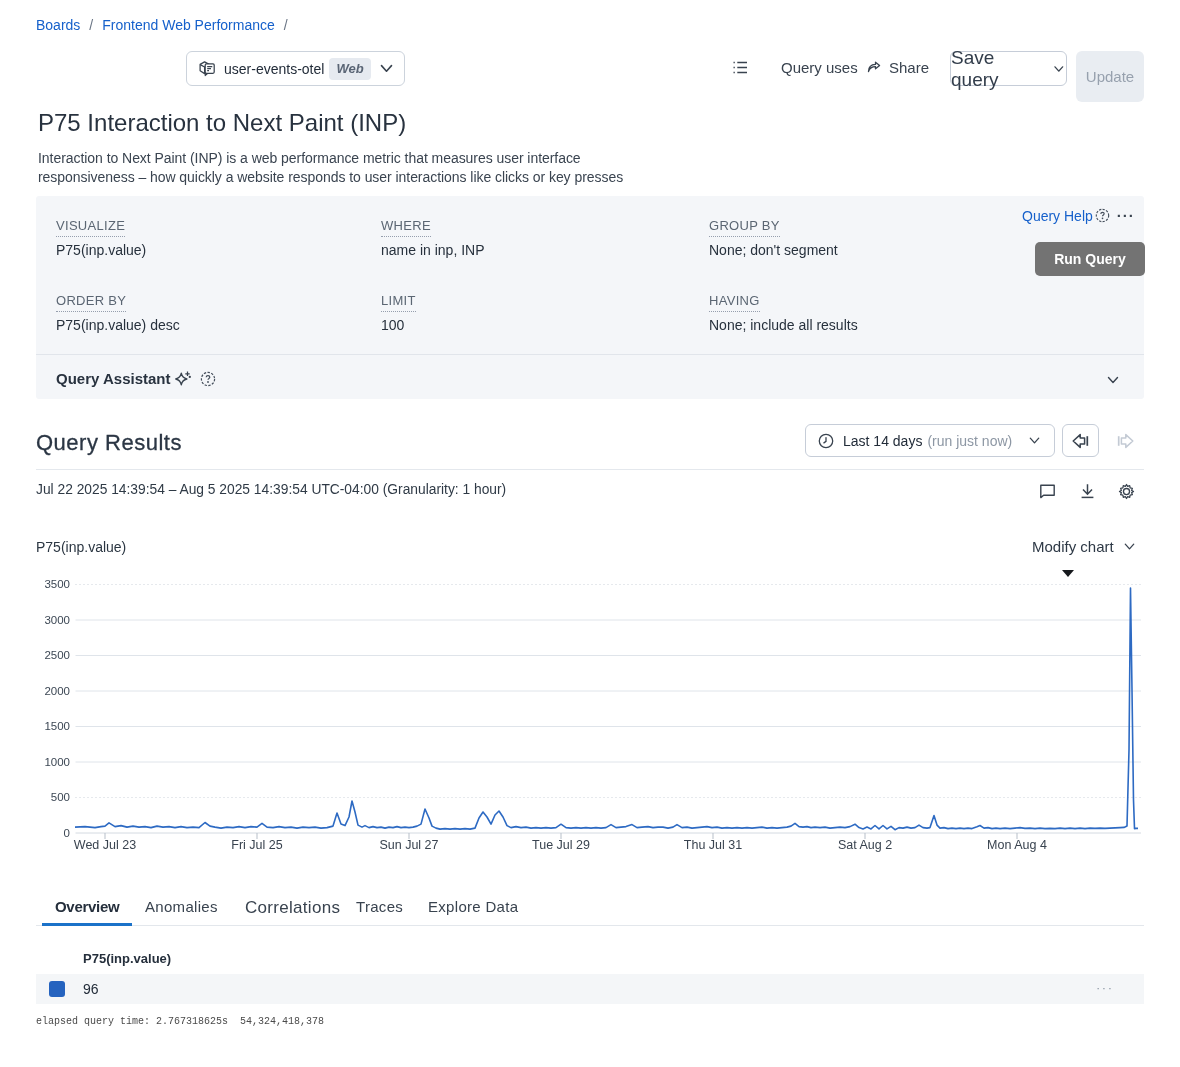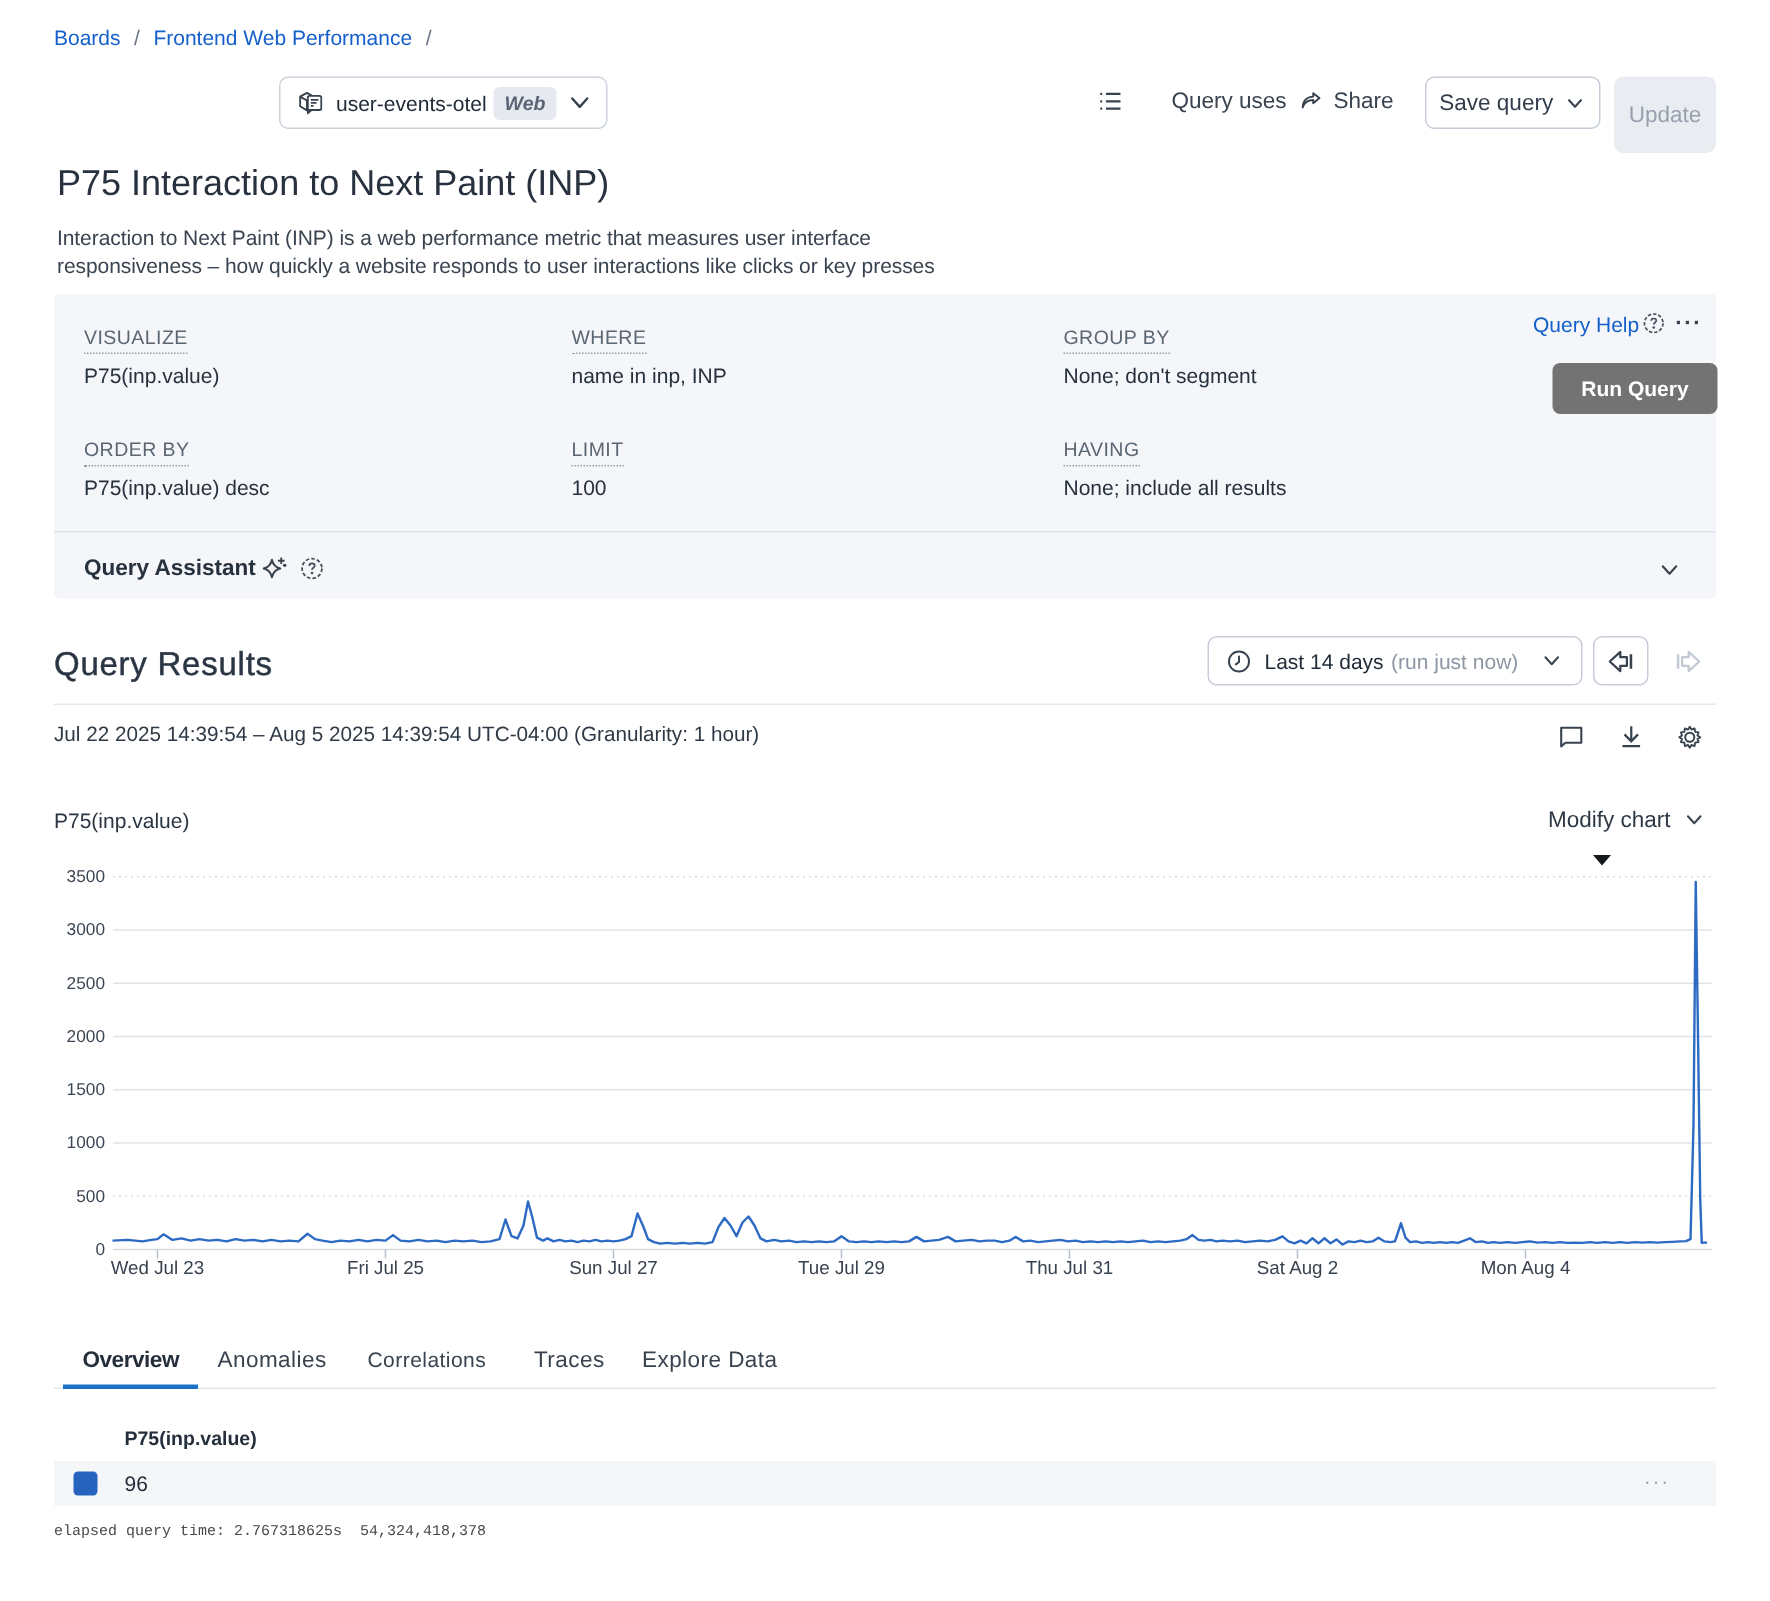--- a/index.html
+++ b/index.html
@@ -42,21 +42,21 @@
     </svg>
     <span style="font-size:15px; margin-left:6px;">Query uses</span>
   </div>
   <div class="abs" style="left:866px; top:59px; display:flex; align-items:center; color:#39434f;">
     <svg width="17" height="17" viewBox="0 0 17 17">
       <path d="M9.5 3.2 L13.6 6.4 L9.5 9.8 V7.6 C5.5 7.6 3.4 9.6 2.5 12.6 C2.5 8.4 5 5.6 9.5 5.4 Z" fill="none" stroke="#39434f" stroke-width="1.3" stroke-linejoin="round"></path>
     </svg>
     <span style="font-size:15px; margin-left:6px;">Share</span>
   </div>
   <div class="abs" style="left:950px; top:51px; width:117px; height:35px; border:1px solid #c6cdd8; border-radius:6px; background:#fff; display:flex; align-items:center; justify-content:center;">
-    <span style="font-size:15px; color:#323d4b;">Save query</span>
+    <span style="font-size:19px; color:#323d4b;">Save query</span>
     <svg width="14" height="14" viewBox="0 0 16 16" style="margin-left:8px;">
       <path d="M3.5 5.5 L8 10.5 L12.5 5.5" fill="none" stroke="#39434f" stroke-width="1.6" stroke-linecap="round" stroke-linejoin="round"></path>
     </svg>
   </div>
   <div class="abs" style="left:1076px; top:51px; width:68px; height:51px; border-radius:6px; background:#e9edf2; display:flex; align-items:center; justify-content:center; font-size:15px; color:#97a1ae;">Update</div>
 
   <div class="abs" style="left:38px; top:109px; font-size:24px; color:#28323f;">P75 Interaction to Next Paint (INP)</div>
   <div class="abs" style="left:38px; top:149px; width:620px; font-size:14px; line-height:18.5px; letter-spacing:-0.05px; color:#3a4450;">Interaction to Next Paint (INP) is a web performance metric that measures user interface responsiveness – how quickly a website responds to user interactions like clicks or key presses</div>
 
   <div class="abs" style="left:36px; top:196px; width:1108px; height:203px; background:#f4f6f9; border-radius:3px;"></div>
@@ -203,21 +203,21 @@
       <text x="865" y="289">Sat Aug 2</text>
       <text x="1017" y="289">Mon Aug 4</text>
     </g>
     <polyline id="dataline" points="75,267.1 85,266.6 95,267.6 101,266.6 105,266.1 109,262.9 115,266.6 121,265.6 127,267.1 133,266.1 139,267.1 145,266.6 151,267.6 157,266.1 163,267.1 169,266.6 175,267.6 181,266.6 187,267.6 193,267.1 199,267.6 205,262.5 210,266.1 215,267.1 221,268.1 227,267.1 233,267.6 239,266.6 245,267.6 251,266.6 257,267.1 262,263.4 267,267.1 273,267.6 279,266.6 285,267.6 291,267.1 297,268.1 303,267.1 309,267.6 315,267.1 321,268.1 327,267.6 333,266.1 337,253.0 341,264.1 345,265.6 349,257.0 352,241.0 355,252.0 358,265.1 362,267.1 365,265.6 369,267.6 373,266.6 377,267.6 381,267.1 385,268.1 389,267.1 393,267.6 397,266.6 401,267.6 405,267.1 409,267.6 413,267.1 417,266.1 421,264.1 425,249.0 429,258.0 432,266.1 436,268.1 440,269.1 445,268.6 450,269.1 455,268.6 460,269.1 465,268.6 470,269.1 475,268.1 479,258.0 483,252.0 487,257.0 491,264.1 495,255.0 499,251.0 503,257.0 507,265.6 511,267.6 516,266.6 521,267.6 526,267.1 531,268.1 536,267.6 541,268.1 546,267.6 551,268.1 556,267.6 561,264.2 566,267.6 571,268.1 576,267.6 581,268.1 586,267.6 591,268.1 596,267.6 601,268.1 606,267.6 611,264.6 616,267.6 621,267.1 626,266.6 632,264.6 637,267.6 642,267.1 648,266.6 653,267.6 658,267.1 663,267.1 668,268.1 673,267.1 677,264.6 682,267.6 687,267.1 692,268.1 697,267.6 702,267.1 707,266.6 712,267.6 717,267.1 722,268.1 727,267.6 732,268.1 737,267.6 742,268.1 747,267.6 752,268.1 757,267.6 762,267.1 767,268.1 772,267.6 777,268.1 782,267.6 787,267.1 791,266.1 795,263.4 799,266.6 803,267.1 807,266.6 811,267.6 815,267.1 820,267.6 825,267.1 830,268.1 835,267.6 840,267.1 845,267.6 850,266.6 855,264.2 859,267.6 863,268.9 867,267.1 871,268.9 875,265.5 879,268.9 883,265.5 887,268.9 891,266.3 895,269.7 899,267.6 903,268.1 907,267.1 911,268.1 915,267.6 919,265.1 923,267.6 927,268.1 930,267.6 934,255.5 937,265.1 940,268.1 944,267.6 948,268.6 952,268.1 956,268.6 960,268.1 964,268.6 968,268.1 972,268.6 977,266.8 980,265.5 984,268.1 988,267.6 992,268.6 996,268.1 1000,268.6 1005,268.1 1010,268.6 1015,268.1 1020,267.6 1025,268.4 1030,268.1 1035,268.6 1040,268.1 1045,268.6 1050,268.4 1055,268.6 1060,268.1 1065,268.6 1070,268.1 1075,268.6 1080,268.1 1085,268.6 1090,268.1 1095,268.4 1100,268.1 1105,268.4 1110,268.1 1115,267.9 1120,267.6 1124,267.4 1127,266.1 1129,190.0 1130.5,28.0 1132,130.0 1133.5,240.0 1134.5,268.6 1136,268.4 1138,268.4" fill="none" stroke="#2d6ac3" stroke-width="1.6" stroke-linejoin="round"></polyline>
   </svg>
 
   <div class="abs" style="left:36px; top:925px; width:1108px; height:1px; background:#e3e7ec;"></div>
   <div class="abs" style="left:55px; top:898px; font-size:15px; font-weight:700; letter-spacing:-0.3px; color:#252f3c;">Overview</div>
   <div class="abs" style="left:42px; top:923px; width:90px; height:3px; background:#1b72c9;"></div>
   <div class="abs" style="left:145px; top:898px; font-size:15px; letter-spacing:0.3px; color:#39434f;">Anomalies</div>
-  <div class="abs" style="left:245px; top:898px; font-size:14px; letter-spacing:0.3px; color:#39434f;">Correlations</div>
+  <div class="abs" style="left:245px; top:898px; font-size:17px; letter-spacing:0.3px; color:#39434f;">Correlations</div>
   <div class="abs" style="left:356px; top:898px; font-size:15px; letter-spacing:0.3px; color:#39434f;">Traces</div>
   <div class="abs" style="left:428px; top:898px; font-size:15px; letter-spacing:0.3px; color:#39434f;">Explore Data</div>
 
   <div class="abs" style="left:83px; top:951px; font-size:13px; font-weight:700; color:#252f3c;">P75(inp.value)</div>
   <div class="abs" style="left:36px; top:974px; width:1108px; height:30px; background:#f4f6f8;"></div>
   <div class="abs" style="left:49px; top:981px; width:16px; height:16px; background:#2563bf; border-radius:3px;"></div>
   <div class="abs" style="left:83px; top:981px; font-size:14px; color:#222c39;">96</div>
   <div class="abs" style="left:1096px; top:980px; font-size:13px; color:#8d97a4; letter-spacing:1.5px;">···</div>
 
   <div class="abs" style="left:36px; top:1016px; font-family:'Liberation Mono', monospace; font-size:10px; color:#4a4a4a;">elapsed query time: 2.767318625s&nbsp;&nbsp;54,324,418,378</div>

